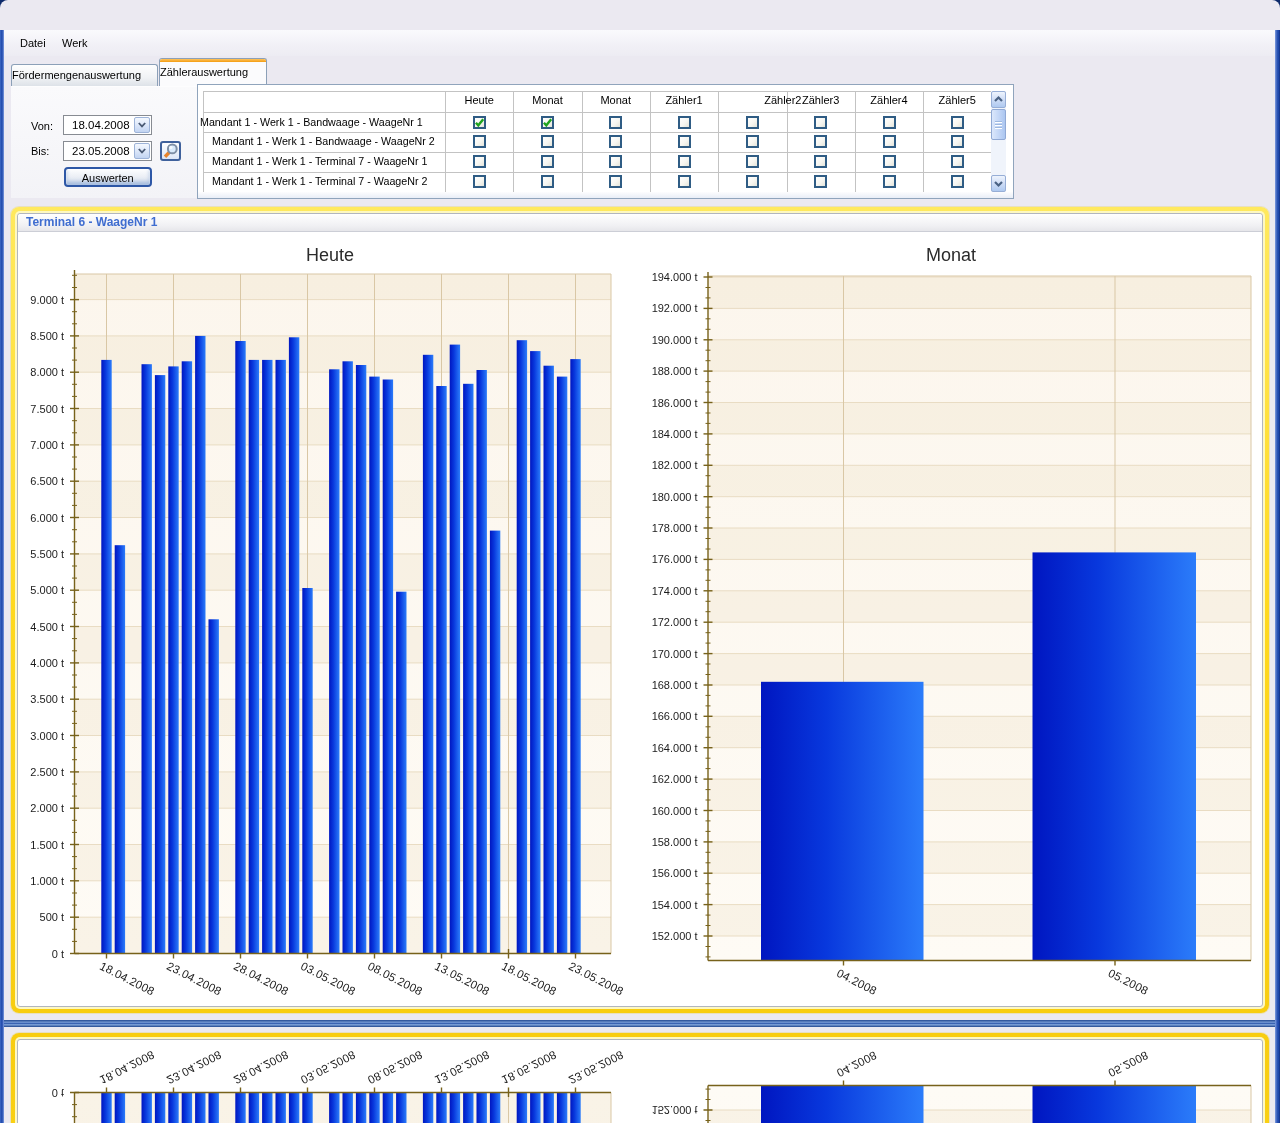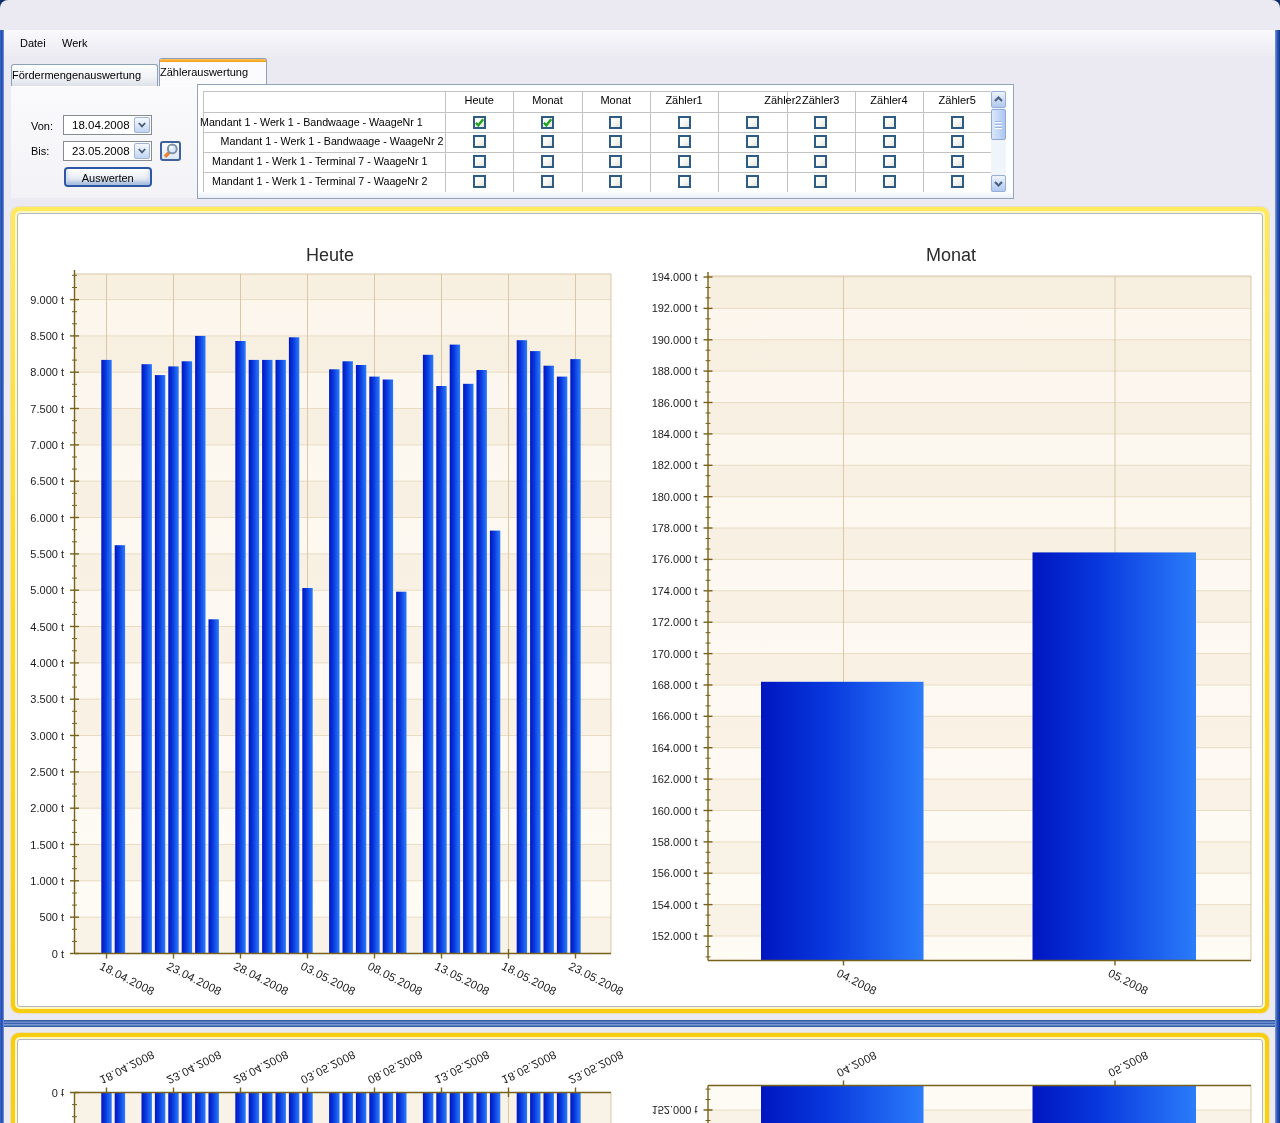--- a/index.html
+++ b/index.html
@@ -110,21 +110,21 @@
     <div style="position:absolute;left:203px;top:191.6px;width:788.4px;height:1px;background:#c3c3c3;"></div>
     <div style="position:absolute;left:445px;top:94px;width:68.3px;height:16px;text-align:center;font-size:11px;color:#000;">Heute</div>
     <div style="position:absolute;left:513.3px;top:94px;width:68.3px;height:16px;text-align:center;font-size:11px;color:#000;">Monat</div>
     <div style="position:absolute;left:581.6px;top:94px;width:68.3px;height:16px;text-align:center;font-size:11px;color:#000;">Monat</div>
     <div style="position:absolute;left:649.9px;top:94px;width:68.3px;height:16px;text-align:center;font-size:11px;color:#000;">Zähler1</div>
     <div style="position:absolute;left:718.2px;top:94px;width:68px;height:16px;text-align:center;font-size:11px;color:#000;padding-left:46px;">Zähler2</div>
     <div style="position:absolute;left:786.5px;top:94px;width:68.3px;height:16px;text-align:center;font-size:11px;color:#000;">Zähler3</div>
     <div style="position:absolute;left:854.8px;top:94px;width:68.3px;height:16px;text-align:center;font-size:11px;color:#000;">Zähler4</div>
     <div style="position:absolute;left:923.1px;top:94px;width:68.3px;height:16px;text-align:center;font-size:11px;color:#000;">Zähler5</div>
     <div style="position:absolute;left:200px;top:115.5px;width:240px;font-size:10.7px;white-space:nowrap;color:#000;">Mandant 1 - Werk 1 - Bandwaage - WaageNr 1</div>
-    <div style="position:absolute;left:212px;top:135.4px;width:240px;font-size:10.7px;white-space:nowrap;color:#000;text-align:center;">Mandant 1 - Werk 1 - Bandwaage - WaageNr 2</div>
+    <div style="position:absolute;left:212px;top:135.4px;width:240px;font-size:10.7px;white-space:nowrap;color:#000;">Mandant 1 - Werk 1 - Bandwaage - WaageNr 2</div>
     <div style="position:absolute;left:212px;top:155.3px;width:240px;font-size:10.7px;white-space:nowrap;color:#000;">Mandant 1 - Werk 1 - Terminal 7 - WaageNr 1</div>
     <div style="position:absolute;left:212px;top:175.2px;width:240px;font-size:10.7px;white-space:nowrap;color:#000;">Mandant 1 - Werk 1 - Terminal 7 - WaageNr 2</div>
     <div class="cbx" style="left:472.6px;top:115.5px;">
       <svg width="11" height="11" viewBox="0 0 11 11">
         <path d="M1.9 5.7 L4.3 8.3 L9.2 2.3" fill="none" stroke="#1fa41f" stroke-width="2.4"></path>
       </svg>
     </div>
     <div class="cbx" style="left:541px;top:115.5px;">
       <svg width="11" height="11" viewBox="0 0 11 11">
         <path d="M1.9 5.7 L4.3 8.3 L9.2 2.3" fill="none" stroke="#1fa41f" stroke-width="2.4"></path>
@@ -180,20 +180,21 @@
         </g>
         <g stroke="#ffffff">
           <line x1="3" y1="12.5" x2="10" y2="12.5"></line>
           <line x1="3" y1="15.5" x2="10" y2="15.5"></line>
           <line x1="3" y1="18.5" x2="10" y2="18.5"></line>
         </g>
       </svg></div>
     <div class="cpanel" id="panel1" style="top:207px;">
       <div class="cpale">
         <div class="cwhite">
+          <div class="chead">Terminal 6 - WaageNr 1</div>
           <svg width="1244" height="772" viewBox="0 0 1244 772" style="position:absolute;left:1px;top:19px;">
             <defs>
               <linearGradient id="bg" x1="0" y1="0" x2="0" y2="1">
                 <stop offset="0" stop-color="#fcf6ed"></stop>
                 <stop offset="1" stop-color="#fefbf5"></stop>
               </linearGradient>
               <linearGradient id="bar" x1="0" y1="0" x2="1" y2="0">
                 <stop offset="0" stop-color="#0016c0"></stop>
                 <stop offset="0.40" stop-color="#0838dd"></stop>
                 <stop offset="1" stop-color="#2b7cfa"></stop>

